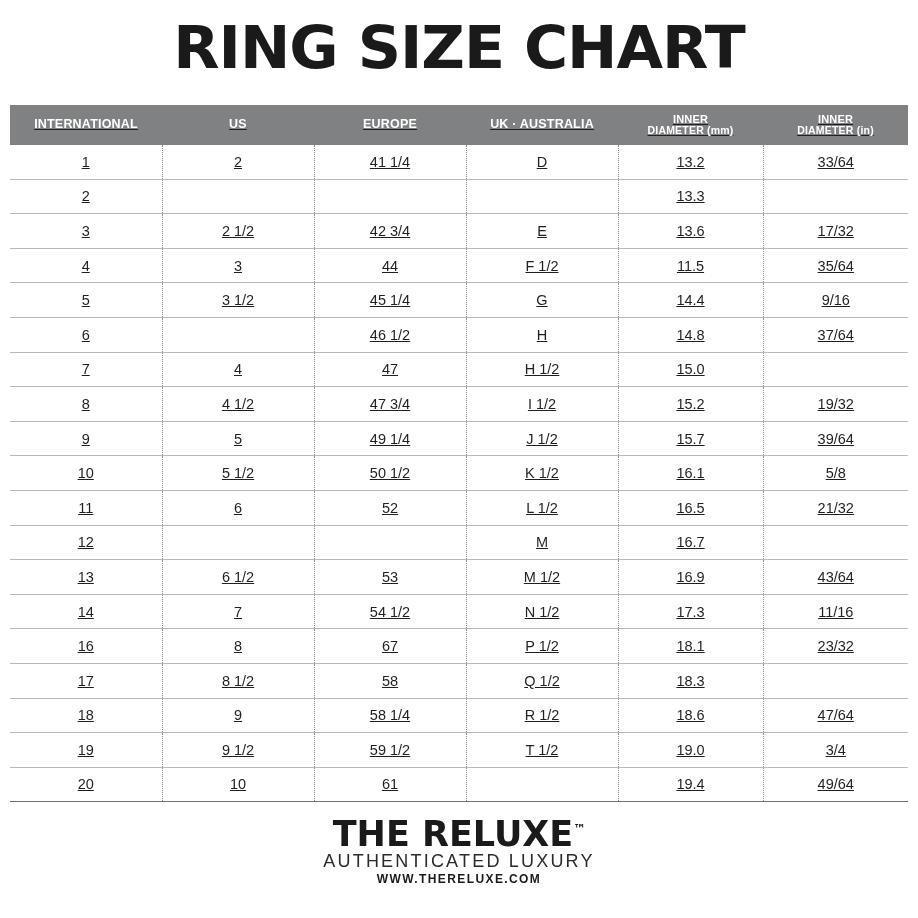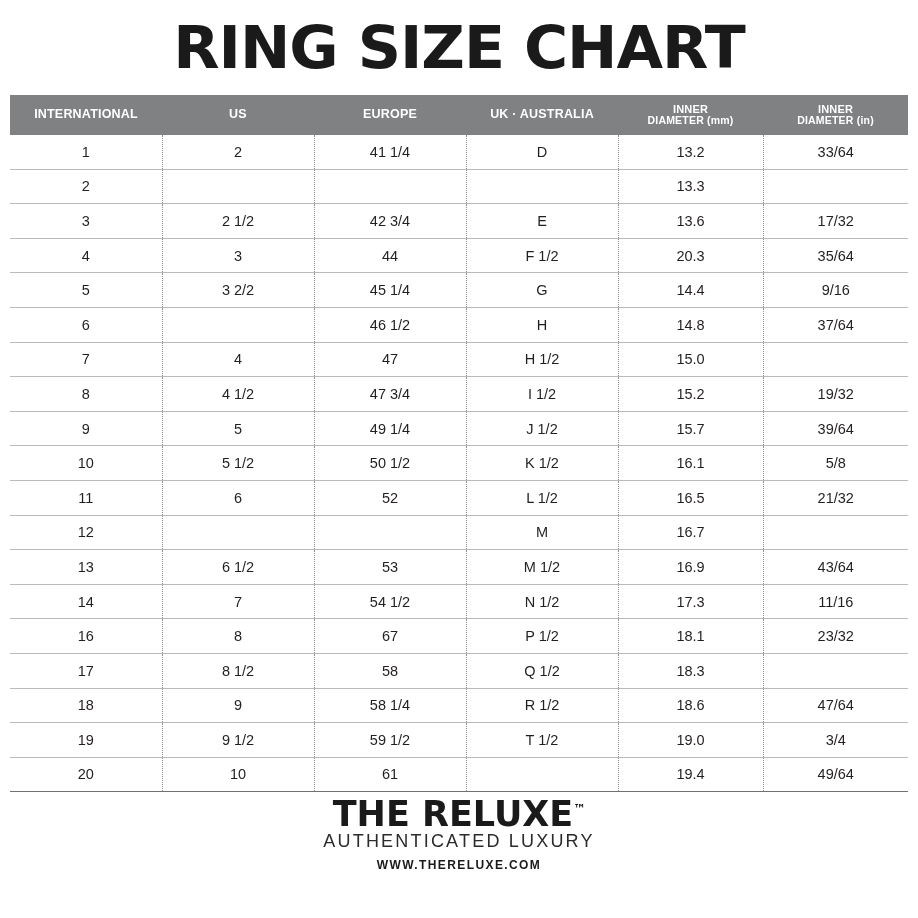--- a/index.html
+++ b/index.html
@@ -29,22 +29,23 @@
     letter-spacing: -1px;
     line-height: 1;
     margin: 18px 0 14px 0;
     color: #1a1a1a;
     font-family: "DejaVu Sans", sans-serif;
     transform: scaleX(1.02);
   }
   table.chart {
     border-collapse: collapse;
     width: 898px;
-    margin: 4px 10px;
+    margin: 14px 10px;
     table-layout: fixed;
+    text-decoration: underline;
   }
   table.chart thead th {
     background: #7f8183;
     color: #ffffff;
     font-size: 12.5px;
     font-weight: bold;
     letter-spacing: 0.2px;
     padding: 5px 2px;
     text-align: center;
     vertical-align: middle;
@@ -113,21 +114,21 @@
     letter-spacing: 2.2px;
     color: #2b2b2b;
     margin-top: -2px;
   }
   .url {
     font-family: "Liberation Sans", sans-serif;
     font-size: 12px;
     font-weight: bold;
     letter-spacing: 1.4px;
     color: #1a1a1a;
-    margin-top: 6px;
+    margin-top: 0;
   }
 </style>
 </head>
 <body>
 
 <div class="page">
 
   <div class="title">RING SIZE CHART</div>
 
   <table class="chart">
@@ -178,26 +179,26 @@
           <td class="col-eu">42 3/4</td>
           <td class="col-uk">E</td>
           <td class="col-mm">13.6</td>
           <td class="col-in">17/32</td>
         </tr>
         <tr>
           <td class="col-intl">4</td>
           <td class="col-us">3</td>
           <td class="col-eu">44</td>
           <td class="col-uk">F 1/2</td>
-          <td class="col-mm">20.3</td>
+          <td class="col-mm">11.5</td>
           <td class="col-in">35/64</td>
         </tr>
         <tr>
           <td class="col-intl">5</td>
-          <td class="col-us">3 2/2</td>
+          <td class="col-us">3 1/2</td>
           <td class="col-eu">45 1/4</td>
           <td class="col-uk">G</td>
           <td class="col-mm">14.4</td>
           <td class="col-in">9/16</td>
         </tr>
         <tr>
           <td class="col-intl">6</td>
           <td class="col-us"></td>
           <td class="col-eu">46 1/2</td>
           <td class="col-uk">H</td>

